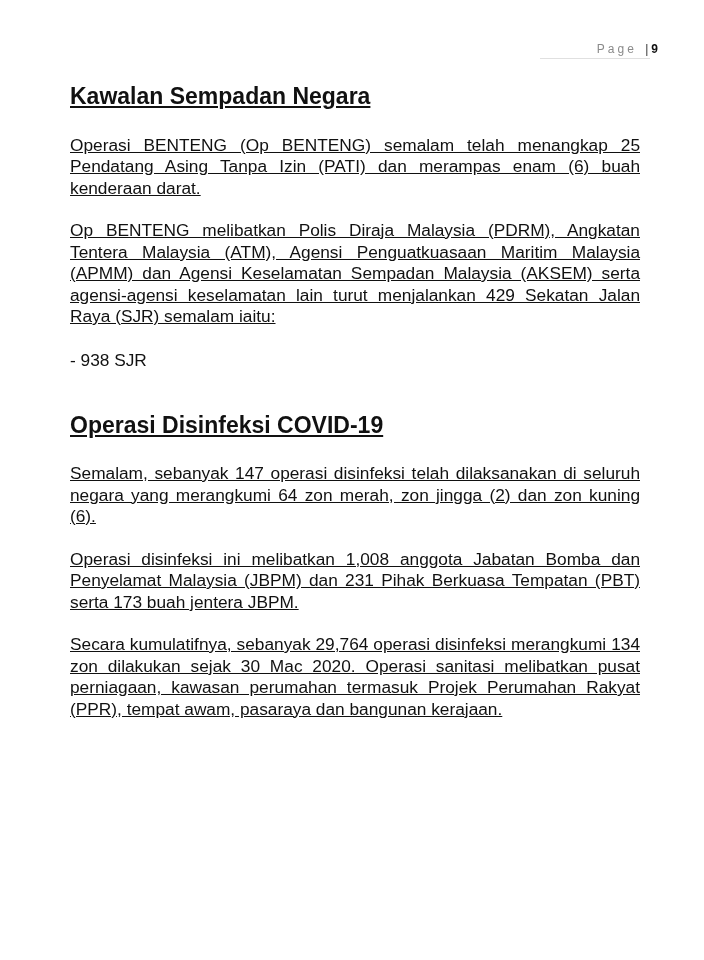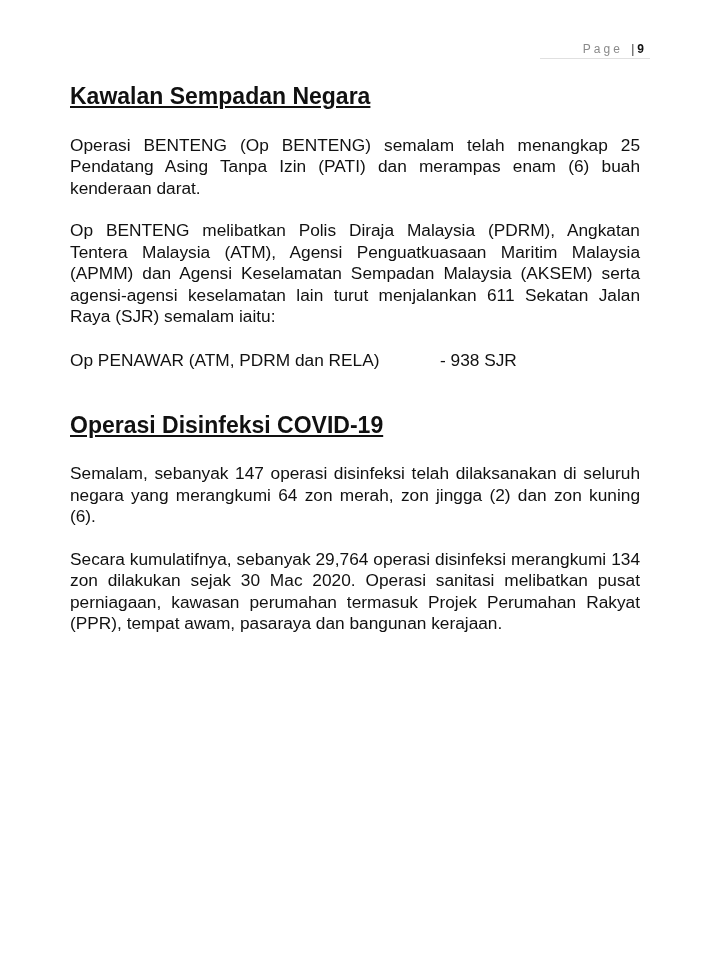--- a/index.html
+++ b/index.html
@@ -1,51 +1,51 @@
 <!DOCTYPE html>
 <html><head>
 <meta charset="utf-8">
 <style>
   html, body { margin: 0; padding: 0; background: #ffffff; }
   body { width: 704px; height: 960px; position: relative; overflow: hidden;
          font-family: "Liberation Sans", sans-serif; color: #111; }
-  .page-header { position: absolute; top: 42px; right: 60px; font-size: 12px;
+  .page-header { position: absolute; top: 42px; right: 46px; font-size: 12px;
                  color: #8a8a8a; letter-spacing: 3px; }
   .page-header .sep { color: #333; margin-left: 2px; letter-spacing: 0; }
   .page-header .num { color: #111; font-weight: bold; letter-spacing: 0; margin-left: 3px; }
   .header-rule { position: absolute; top: 58px; left: 540px; width: 110px; height: 1px; background: #e0e0e0; }
   .content { position: absolute; left: 70px; top: 86px; width: 570px; font-size: 17.3px; line-height: 21.5px; }
   .heading { font-weight: bold; text-decoration: underline; margin: 0 0 27px 0; font-size: 23px; }
-  p { margin: 0 0 21px 0; text-align: justify; }
+  p { margin: 0 0 21px 0; text-align: justify; text-decoration: underline; }
   .list { margin: 0 0 43px 0; }
   .list-row { display: flex; height: 23px; line-height: 23px; }
   .list-row .label { width: 370px; }
   .list-row .value { }
   .sec2 { margin-top: 0; }
 </style>
 </head>
 <body>
 
 <div class="page-header">
   <span>Page</span>
   <span class="sep">|</span><span class="num">9</span>
 </div>
 <div class="header-rule"></div>
 
 <div class="content">
   <section>
     <div class="heading">Kawalan Sempadan Negara</div>
     <p>Operasi BENTENG (Op BENTENG) semalam telah menangkap 25 Pendatang Asing Tanpa Izin (PATI) dan merampas enam (6) buah kenderaan darat.</p>
-    <p>Op BENTENG melibatkan Polis Diraja Malaysia (PDRM), Angkatan Tentera Malaysia (ATM), Agensi Penguatkuasaan Maritim Malaysia (APMM) dan Agensi Keselamatan Sempadan Malaysia (AKSEM) serta agensi-agensi keselamatan lain turut menjalankan 611 Sekatan Jalan Raya (SJR) semalam iaitu:</p>
+    <p>Op BENTENG melibatkan Polis Diraja Malaysia (PDRM), Angkatan Tentera Malaysia (ATM), Agensi Penguatkuasaan Maritim Malaysia (APMM) dan Agensi Keselamatan Sempadan Malaysia (AKSEM) serta agensi-agensi keselamatan lain turut menjalankan 429 Sekatan Jalan Raya (SJR) semalam iaitu:</p>
     <div class="list">
       <div class="list-row">
-        <span class="label">Op PENAWAR (ATM, PDRM dan RELA)</span>
         <span class="value">- 938 SJR</span>
       </div>
     </div>
   </section>
 
   <section class="sec2">
     <div class="heading">Operasi Disinfeksi COVID-19</div>
     <p>Semalam, sebanyak 147 operasi disinfeksi telah dilaksanakan di seluruh negara yang merangkumi 64 zon merah, zon jingga (2) dan zon kuning (6).</p>
+    <p>Operasi disinfeksi ini melibatkan 1,008 anggota Jabatan Bomba dan Penyelamat Malaysia (JBPM) dan 231 Pihak Berkuasa Tempatan (PBT) serta 173 buah jentera JBPM.</p>
     <p>Secara kumulatifnya, sebanyak 29,764 operasi disinfeksi merangkumi 134 zon dilakukan sejak 30 Mac 2020. Operasi sanitasi melibatkan pusat perniagaan, kawasan perumahan termasuk Projek Perumahan Rakyat (PPR), tempat awam, pasaraya dan bangunan kerajaan.</p>
   </section>
 </div>
 
 </body></html>

